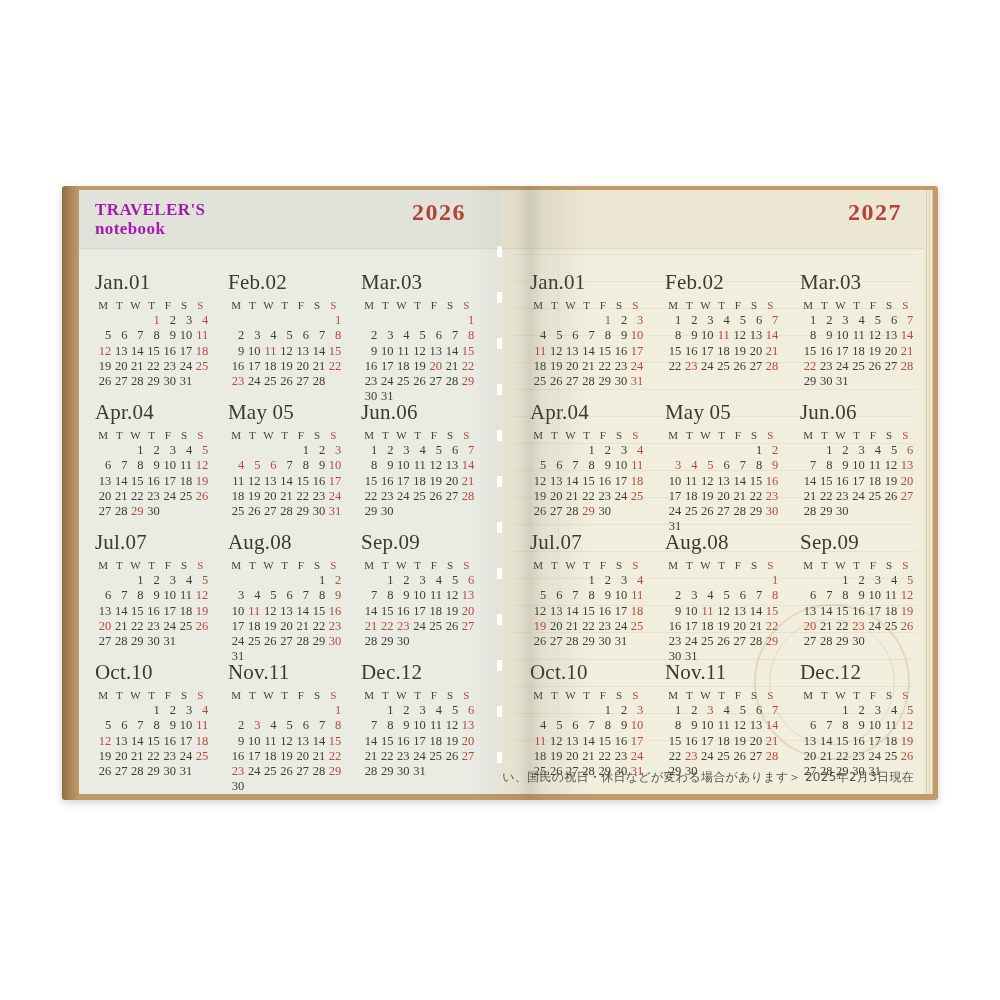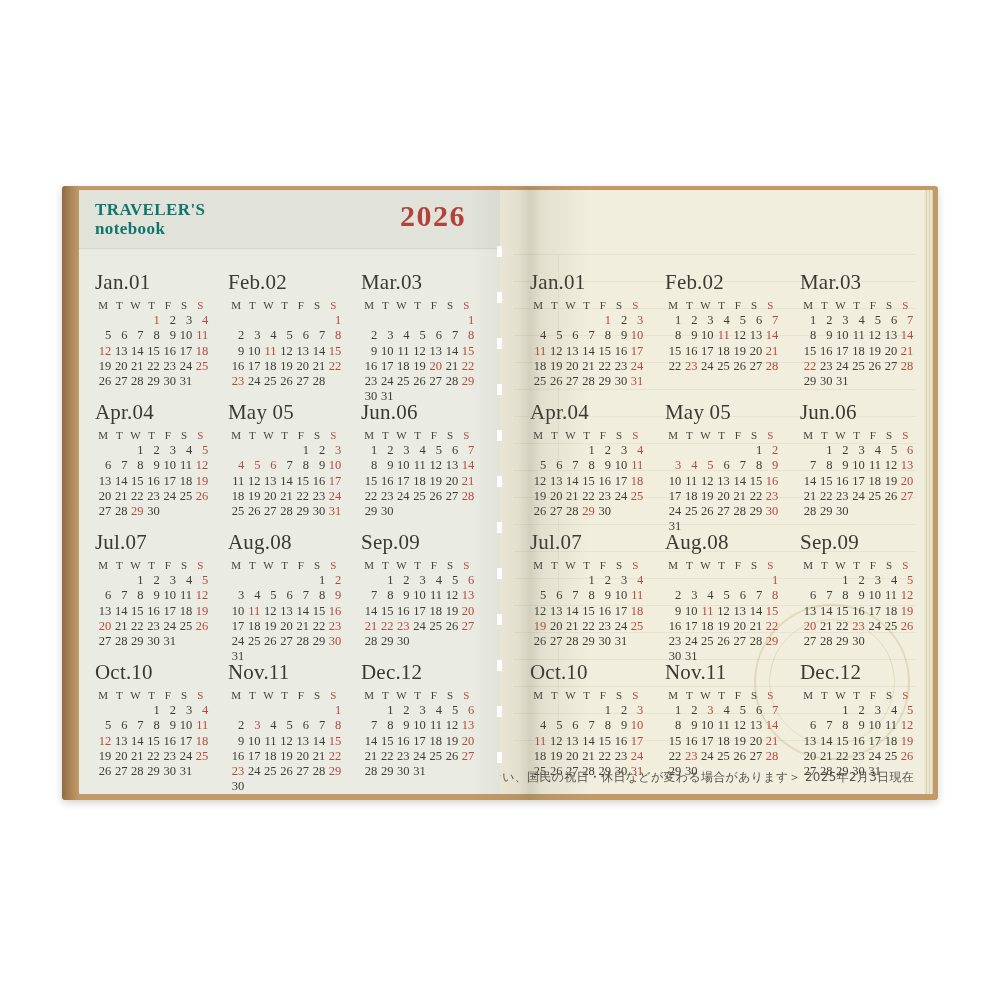--- a/index.html
+++ b/index.html
@@ -14,22 +14,22 @@
   .page-left{left:17px;width:421px;background:#eaebe3;border-radius:1px 0 0 1px;}
   .page-right{left:438px;width:424px;background:#f2eedd;}
   .page-edge{position:absolute;top:4px;left:862px;width:9px;height:604px;
     background:repeating-linear-gradient(to right,#ece7d1 0 2px,#d8d1b4 2px 3px);}
 
   .page-header{position:absolute;top:0;left:0;right:0;height:58px;}
   .page-left .page-header{background:#e1e2da;box-shadow:0 1px 1px rgba(70,70,55,0.12);}
   .page-right .page-header{background:#ebe7d3;box-shadow:0 1px 1px rgba(90,80,55,0.12);}
 
   .brand{position:absolute;left:16px;top:10px;font-weight:bold;font-size:17px;line-height:19px;
-    color:#0f766e;letter-spacing:0.4px;}
-  .year{position:absolute;top:9px;font-weight:bold;font-size:30px;color:#b2423a;letter-spacing:1.5px;}
+    color:#a21caf;letter-spacing:0.4px;}
+  .year{position:absolute;top:9px;font-weight:bold;font-size:24px;color:#b2423a;letter-spacing:1.5px;}
   .page-left .year{right:34px;}
   .page-right .year{right:22px;}
 
   .months{position:absolute;top:80px;display:grid;grid-template-columns:repeat(3,114px);grid-auto-rows:130px;}
   .page-left .months{left:16px;column-gap:19px;}
   .page-right .months{left:30px;column-gap:21px;}
 
   .month{width:114px;}
   .month-title{font-size:21px;color:#3b3a32;margin-bottom:3px;letter-spacing:0.2px;}
   .week{display:flex;}
@@ -742,20 +742,23 @@
               <span>31</span>
             </div>
           </div>
         </div>
     </div>
 
     <div class="page page-right">
       <div class="ruled"></div>
       <div class="ruled-v"></div>
       <div class="stamp"></div>
+      <div class="page-header">
+        <div class="year">2027</div>
+      </div>
       <div class="months">
           <div class="month">
             <div class="month-title">Jan.01</div>
             <div class="week head">
               <span>M</span>
               <span>T</span>
               <span>W</span>
               <span>T</span>
               <span>F</span>
               <span>S</span>

